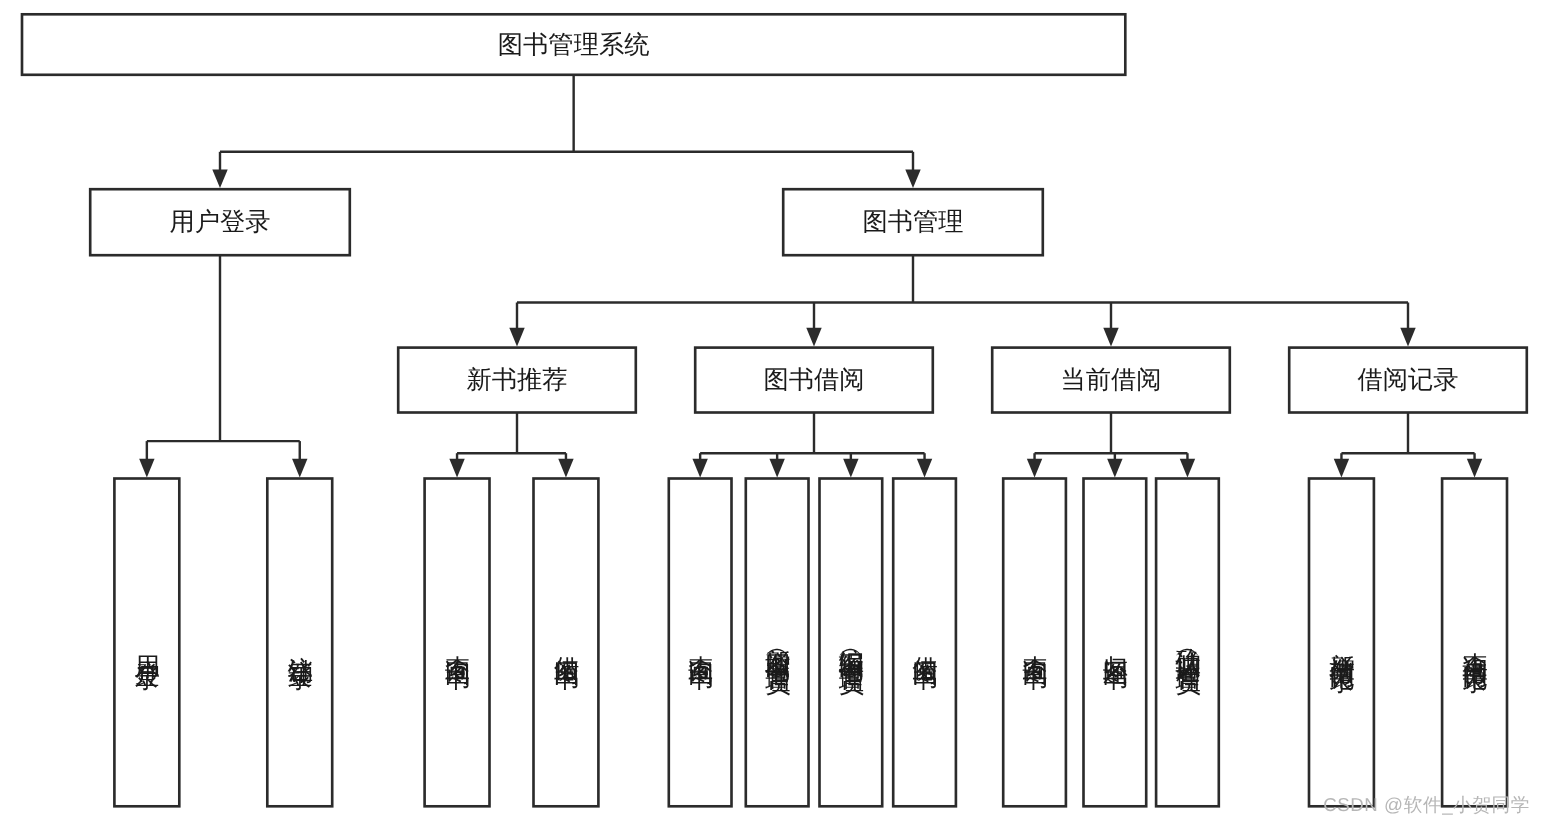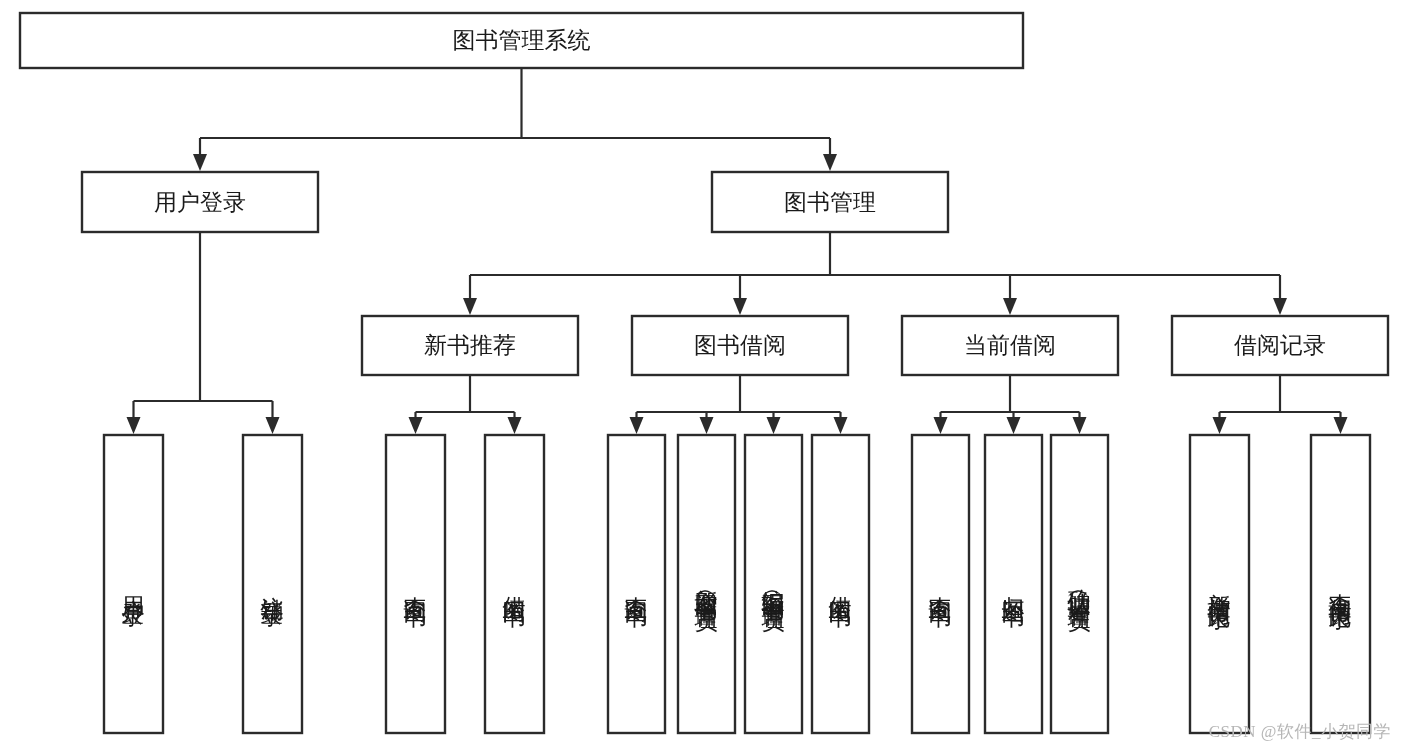--- a/index.html
+++ b/index.html
@@ -60,21 +60,21 @@
     letter-spacing: 3px;
     color: #1a1a1a;
     white-space: nowrap;
     text-align: center;
     pointer-events: none;
   }
   .watermark {
     position: absolute;
     right: 14px;
     bottom: 4px;
-    font-family: Liberation Serif, serif;
+    font-family: Liberation Sans, sans-serif;
     font-size: 17px;
     color: #b6b6b6;
     letter-spacing: 0.5px;
     user-select: none;
   }
 </style>
 </head>
 <body>
 
 <div id="diagram-root">

